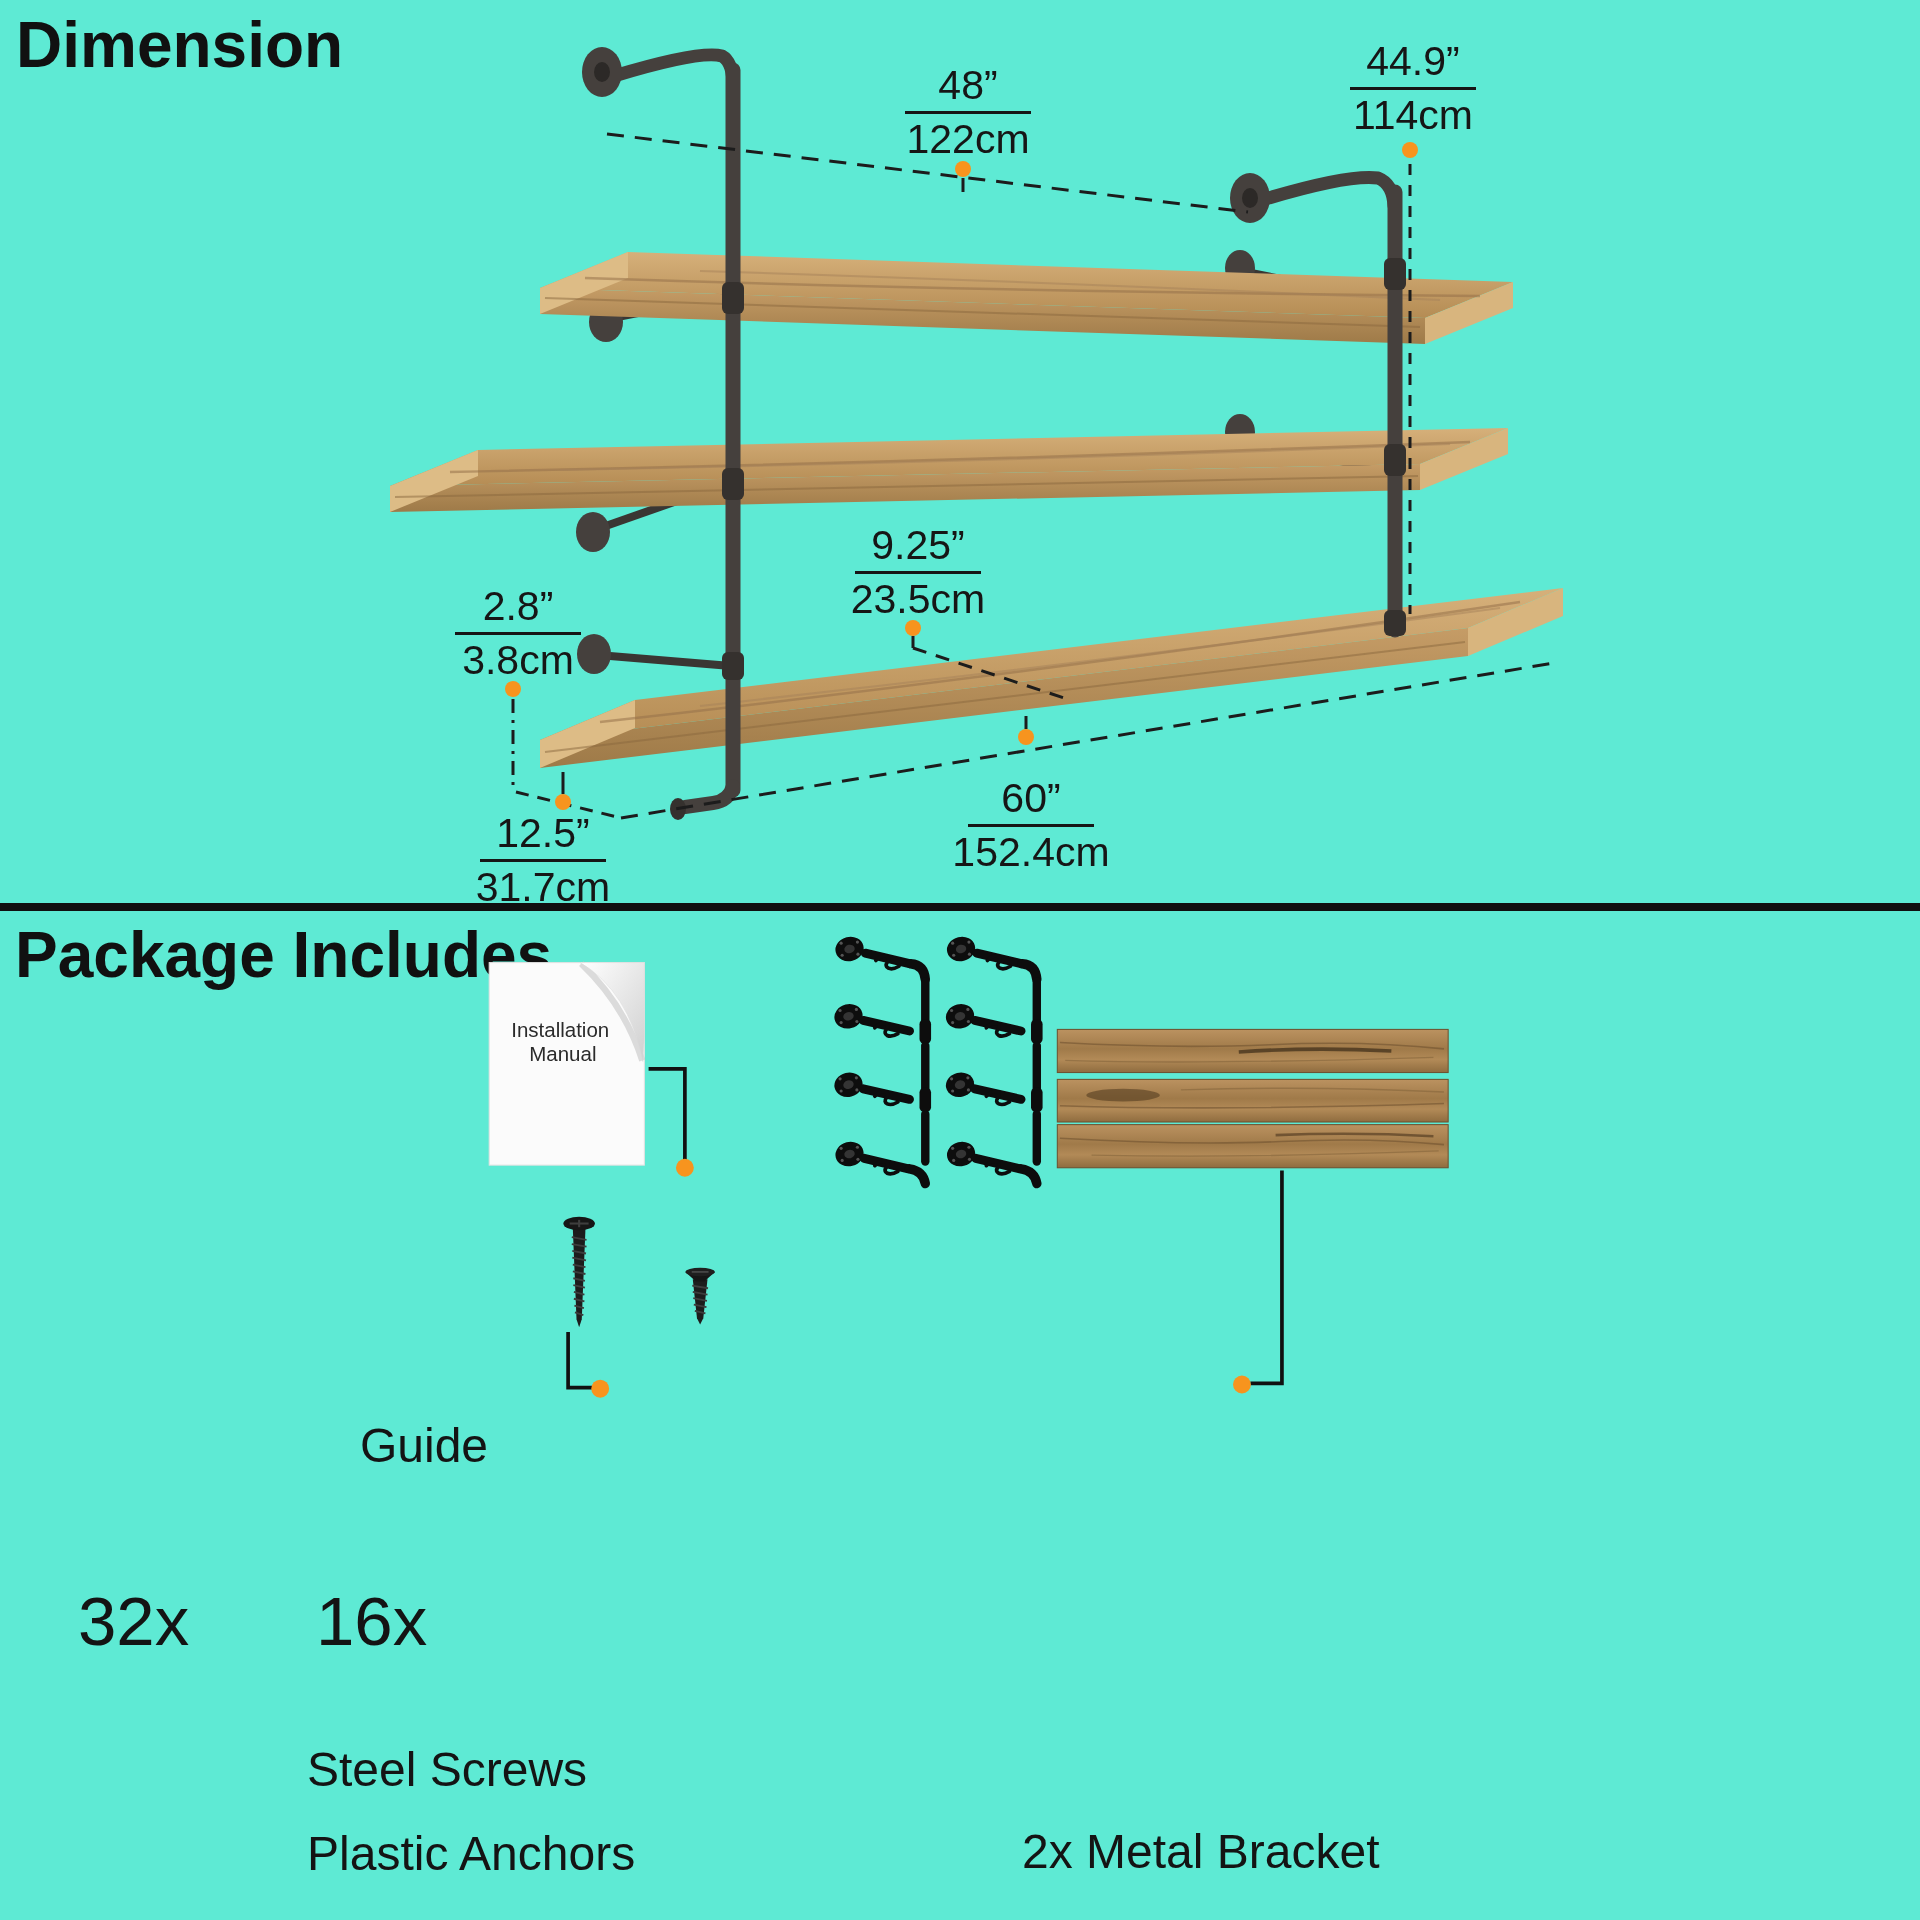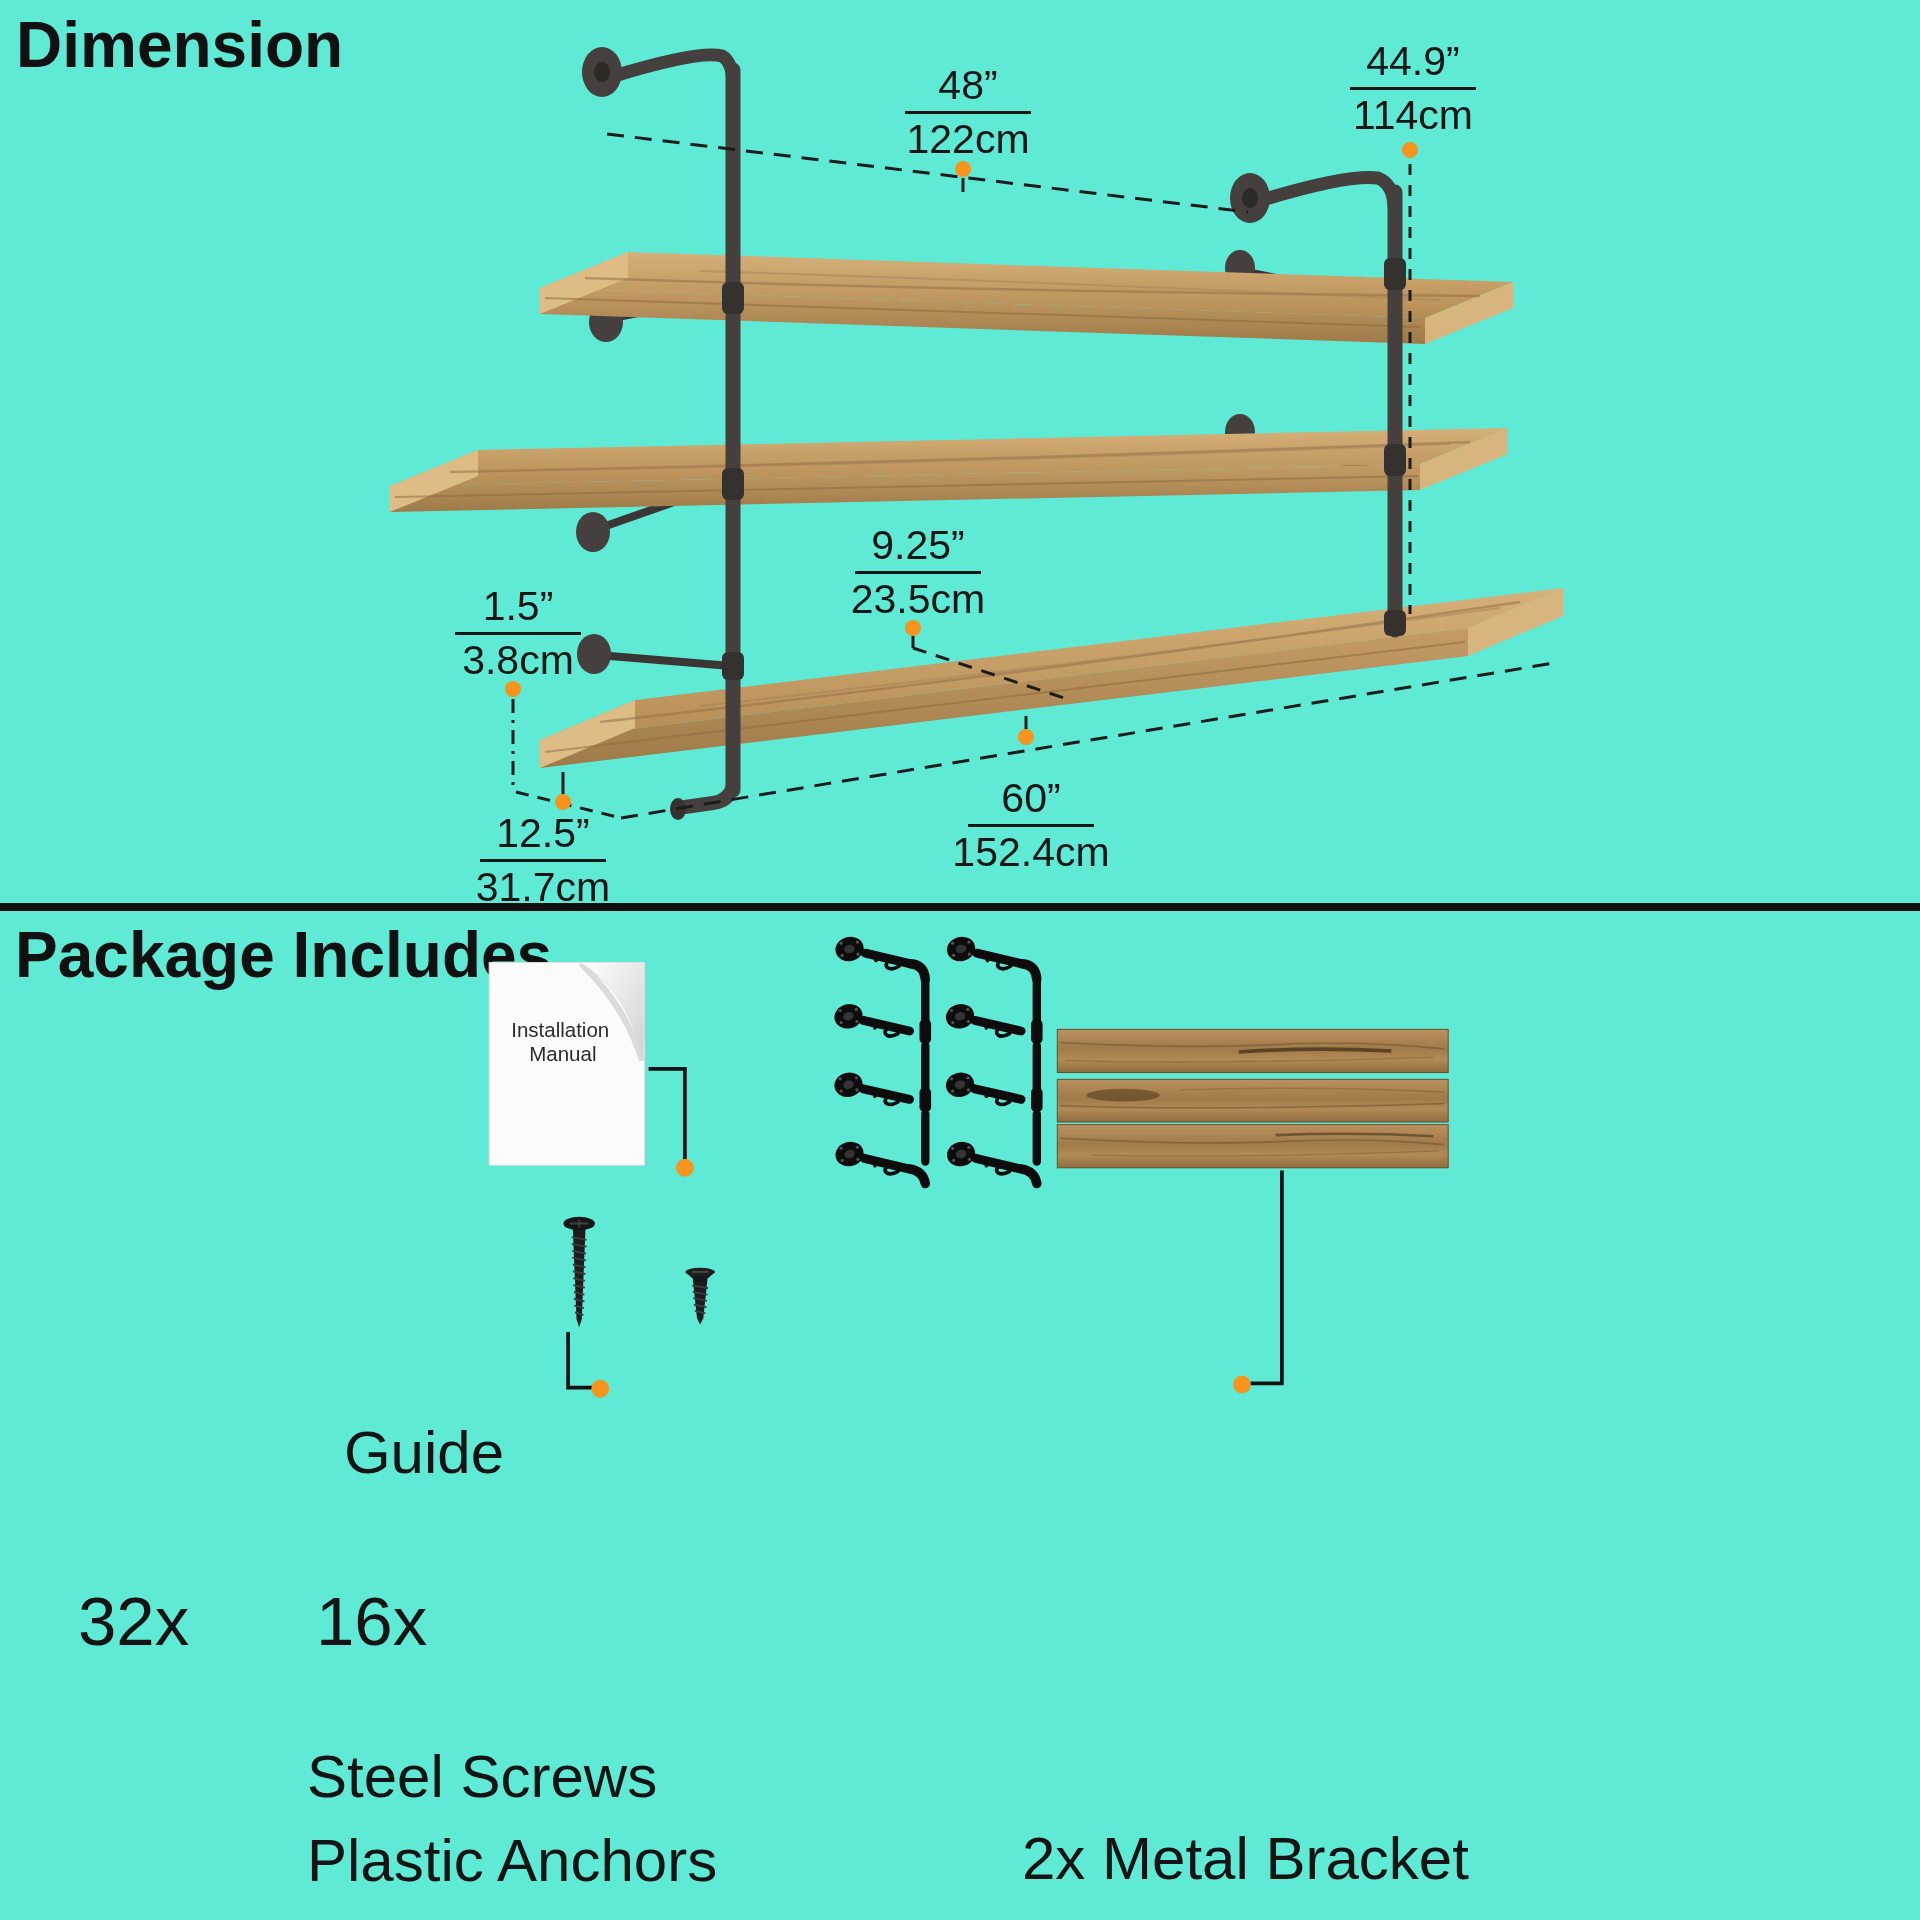--- a/index.html
+++ b/index.html
@@ -19,21 +19,21 @@
     position:absolute;font-size:64px;font-weight:700;color:#111;letter-spacing:0px;
   }
   .dim-label{
     position:absolute;width:190px;text-align:center;font-size:41px;line-height:1.05;
     color:#161616;font-weight:400;
   }
   .dim-label .frac{
     border-top:3px solid #161616;width:126px;margin:4px auto 4px auto;height:0;
   }
   .plabel{
-    position:absolute;font-size:60px;color:#141414;font-weight:400;white-space:nowrap;
+    position:absolute;font-size:48px;color:#141414;font-weight:400;white-space:nowrap;
   }
   .count{font-size:69px;}
   .guide{width:180px;text-align:center;}
   .manual-text{
     font-family:"Liberation Sans","DejaVu Sans",sans-serif;
     font-size:39px;fill:#2b2b2b;
   }
   svg{display:block;}
 </style>
 </head>
@@ -158,21 +158,21 @@
     <div>44.9”</div>
     <div class="frac"></div>
     <div>114cm</div>
   </div>
   <div class="dim-label" style="left:823px;top:524px;">
     <div>9.25”</div>
     <div class="frac"></div>
     <div>23.5cm</div>
   </div>
   <div class="dim-label" style="left:423px;top:585px;">
-    <div>1.5”</div>
+    <div>2.8”</div>
     <div class="frac"></div>
     <div>3.8cm</div>
   </div>
   <div class="dim-label" style="left:936px;top:748px;margin-top:29px;">
     <div>60”</div>
     <div class="frac"></div>
     <div>152.4cm</div>
   </div>
   <div class="dim-label" style="left:448px;top:812px;">
     <div>12.5”</div>

